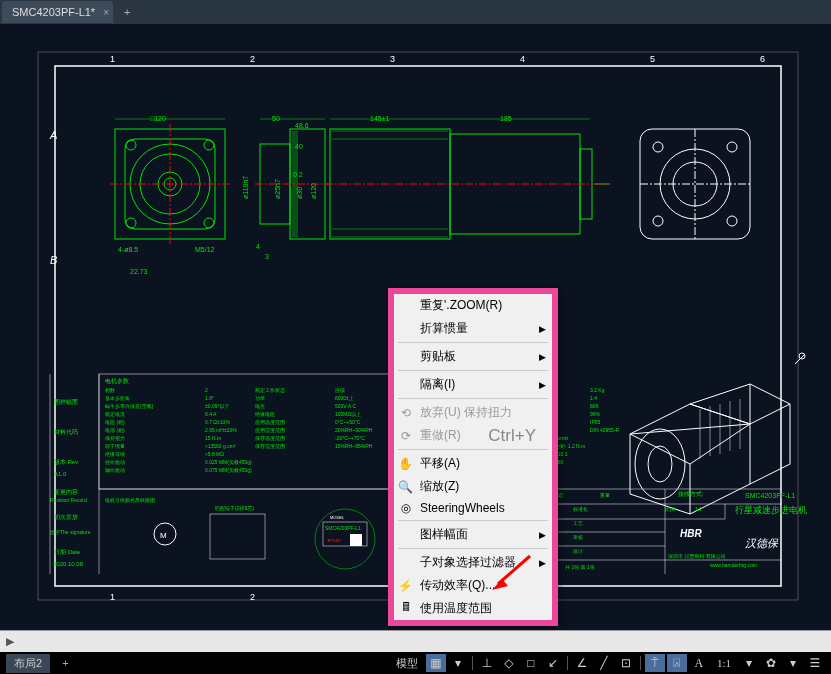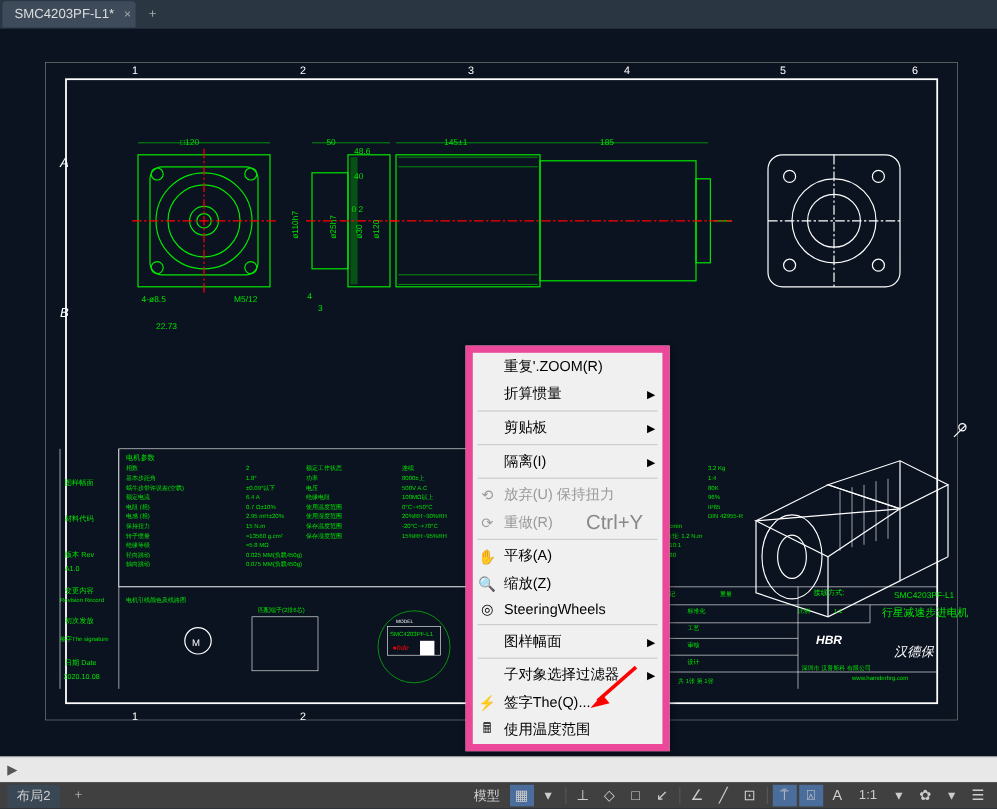--- a/index.html
+++ b/index.html
@@ -90,28 +90,28 @@
       background: #e8e8e8;
       border-top: 1px solid #999;
       display:flex;align-items:center;
       font-size:11px;
       color:#555;
       padding-left:6px;
     }
     
     .status-bar {
       height: 22px;
-      background: #404040;
+      background: #000000;
       display: flex;
       align-items: center;
       padding: 0 6px;
       justify-content: space-between;
     }
     .status-left { display: flex; align-items: center; gap: 6px; }
-    .status-right { display: flex; align-items: center; gap: 2px; }
+    .status-right { display: flex; align-items: center; gap: 2px; font-family: Liberation Serif, serif; }
     .status-tab {
       padding: 2px 8px;
       background: #3a4856;
       color: #ccc;
       font-size: 11px;
       cursor:pointer;
     }
     .status-plus { padding: 2px 6px; color: #aaa; cursor:pointer;}
     .status-btn {
       width: 20px; height: 18px;
@@ -427,21 +427,21 @@
       <span>图样幅面</span>
       <span class="arrow">▶</span>
     </div>
     <div class="menu-sep"></div>
     <div class="menu-item">
       <span>子对象选择过滤器</span>
       <span class="arrow">▶</span>
     </div>
     <div class="menu-item">
       <span class="icon-slot">⚡</span>
-      <span>签字The(Q)...</span>
+      <span>传动效率(Q)...</span>
     </div>
     <div class="menu-item">
       <span class="icon-slot">🖩</span>
       <span>使用温度范围</span>
     </div>
 
   </div>
 
   <svg class="red-arrow" width="50" height="40">
     <line x1="40" y1="2" x2="8" y2="30" stroke="#ff0000" stroke-width="3"></line>

